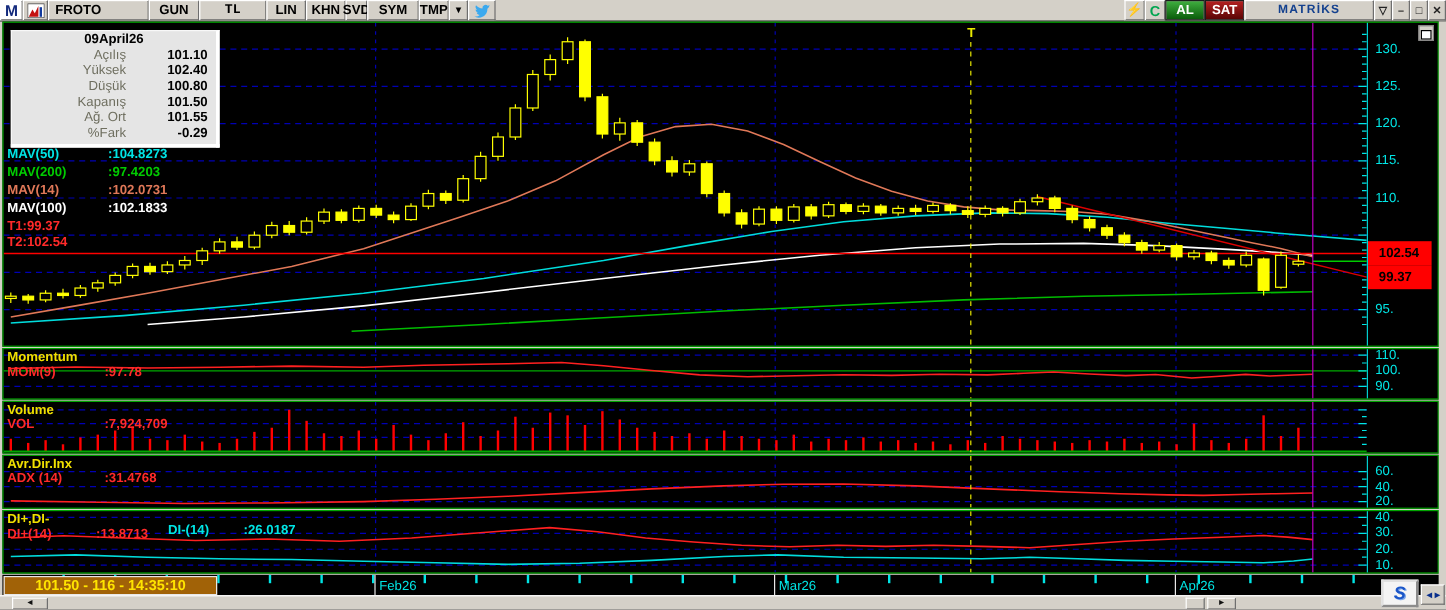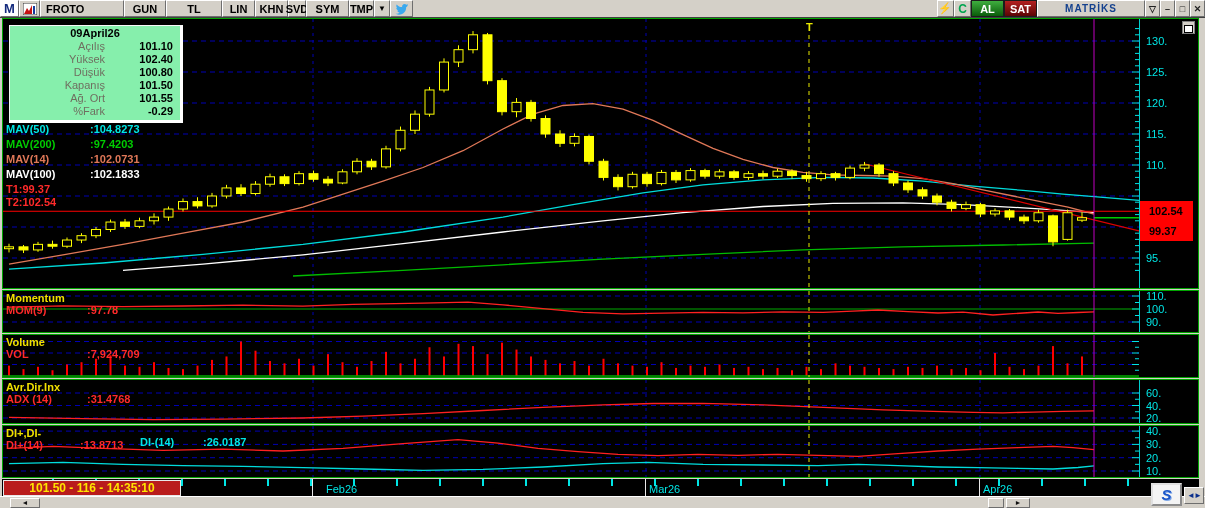--- a/index.html
+++ b/index.html
@@ -30,36 +30,36 @@
          border:1px solid #00a400;box-sizing:border-box;}
   .plot{position:absolute;left:0;top:0;display:block;}
   .axis{position:absolute;left:1136px;top:0;bottom:0;width:59px;
         border-left:1px solid #00cfcf;box-sizing:border-box;}
   .tick{position:absolute;left:6px;color:#00e5e5;font-size:11px;line-height:11px;white-space:nowrap;}
   .marker{position:absolute;left:0;width:53px;height:20px;background:#ff0000;color:#000;
           font-size:11px;font-weight:bold;line-height:20px;padding-left:9px;box-sizing:border-box;}
   .plab{position:absolute;font-size:11px;font-weight:bold;line-height:12px;white-space:nowrap;}
   .ylw{color:#f0e000}.rd{color:#ff2a2a}.cy{color:#00e5e5}
   
-  .infobox{position:absolute;left:6px;top:6px;width:170px;background:#86efac;
+  .infobox{position:absolute;left:6px;top:6px;width:170px;background:#e5e5e5;
            border:1px solid #f8f8f8;border-right:3px solid #ffffff;border-bottom:3px solid #ffffff;
            font-size:11px;color:#000;padding-bottom:2px;}
   .ib-title{font-weight:bold;text-align:center;height:14px;line-height:15px;}
   .ib-row{display:flex;height:13px;line-height:13px;}
   .ib-label{width:95px;text-align:right;color:#6f6f60;}
   .ib-value{flex:1;text-align:right;padding-right:7px;font-weight:bold;}
   .ov-row{position:absolute;left:3px;font-size:11px;font-weight:bold;line-height:12px;white-space:nowrap;}
   .ov-val{position:absolute;left:84px;top:0;}
   .panel-max{position:absolute;right:3px;top:2px;width:13px;height:13px;background:#d4d0c8;
              border:1px solid #808080;padding:0;}
   .panel-max span{display:block;width:7px;height:6px;margin:2px auto 0;background:#fff;border:1px solid #000;}
   
   #datebar{position:absolute;left:2px;top:479px;width:1197px;height:17px;background:#000;overflow:hidden;}
   .statusbox{position:absolute;left:1px;top:1px;width:176px;height:14px;border:1px solid #e8e8e8;
-             background:#b91c1c;color:#ffe400;font-size:12px;font-weight:bold;text-align:center;line-height:14px;}
+             background:#a16207;color:#ffe400;font-size:12px;font-weight:bold;text-align:center;line-height:14px;}
   .month{position:absolute;top:4px;color:#00e5e5;font-size:11px;}
   .mline{position:absolute;top:0;width:1px;height:17px;background:#e8e8e8;}
   .dtick{position:absolute;top:0;width:2px;background:#00e5e5;}
   
   #scrollrow{position:absolute;left:0;top:496px;width:1205px;height:12px;background:#d4d0c8;border-top:1px solid #fff;}
   .sbtn{position:absolute;top:1px;height:10px;background:#d4d0c8;border:1px solid;
         border-color:#fff #6e6e6e #6e6e6e #fff;font-size:7px;line-height:8px;text-align:center;color:#111;padding:0;}
   #slogo{position:absolute;left:1151px;top:483px;width:31px;height:23px;background:#f4f4f4;
          border:2px outset #e0e0e0;text-align:center;padding:0;}
   #slogo span{font-size:15px;font-weight:bold;font-style:italic;color:#1a55c8;
@@ -79,21 +79,21 @@
     <div class="tseg chart-ico">
       <svg width="14" height="12" viewBox="0 0 14 12">
         <rect x="0" y="0" width="14" height="12" fill="#fff" stroke="#333"></rect>
         <polygon points="1,11 4,5 6,8 9,2 9,11" fill="#c41212"></polygon>
         <rect x="10" y="3" width="2" height="8" fill="#123a9e"></rect>
       </svg>
     </div>
     <div class="tseg sym">FROTO</div>
     <div id="menu-buttons" style="display:flex">
         <div class="tseg" style="width: 42px;">GUN</div>
-        <div class="tseg" style="width: 56px;">TL</div>
+        <div class="tseg" style="width: 56px; font-family: Liberation Mono, monospace;">TL</div>
         <div class="tseg" style="width: 33px;">LIN</div>
         <div class="tseg" style="width: 33px;">KHN</div>
         <div class="tseg" style="width: 18px;">SVD</div>
         <div class="tseg" style="width: 43px; text-align: right;">SYM</div>
         <div class="tseg" style="width: 25px;">TMP</div>
       </div>
     <div class="tseg ddarrow">▼</div>
     <div class="tseg twitter">
       <svg width="15" height="13" viewBox="0 0 16 14">
         <path fill="#3ba9ee" d="M15 2.4c-.5.3-1.1.5-1.7.6A2.8 2.8 0 0 0 8.6 5.5C6.3 5.4 4.2 4.3 2.8 2.6c-.8 1.4-.4 3.1.9 4-.5 0-.9-.1-1.3-.3 0 1.4 1 2.6 2.3 2.9-.4.1-.8.1-1.3.1.4 1.2 1.5 2 2.8 2A5.6 5.6 0 0 1 1 12.5 7.9 7.9 0 0 0 5.3 13.7c5.1 0 7.9-4.2 7.7-8 .5-.4 1-.9 1.4-1.5z"></path>
@@ -589,21 +589,21 @@
         <div class="dtick" style="left: 867px; height: 7px;"></div>
         <div class="dtick" style="left: 910px; height: 7px;"></div>
         <div class="dtick" style="left: 953px; height: 7px;"></div>
         <div class="dtick" style="left: 996px; height: 7px;"></div>
         <div class="dtick" style="left: 1039px; height: 7px;"></div>
         <div class="dtick" style="left: 1082px; height: 7px;"></div>
         <div class="dtick" style="left: 1125px; height: 7px;"></div>
       </div>
     <div id="months">
         <div class="mline" style="left: 310px;"></div>
-        <div class="month" style="left: 324px;">Feb26</div>
+        <div class="month" style="left: 314px;">Feb26</div>
         <div class="mline" style="left: 643px;"></div>
         <div class="month" style="left: 647px;">Mar26</div>
         <div class="mline" style="left: 977px;"></div>
         <div class="month" style="left: 981px;">Apr26</div>
       </div>
     <div class="statusbox">101.50 - 116 - 14:35:10</div>
   </div>
 
   <div id="scrollrow">
     <button class="sbtn" style="left:10px;width:30px;">◄</button>

